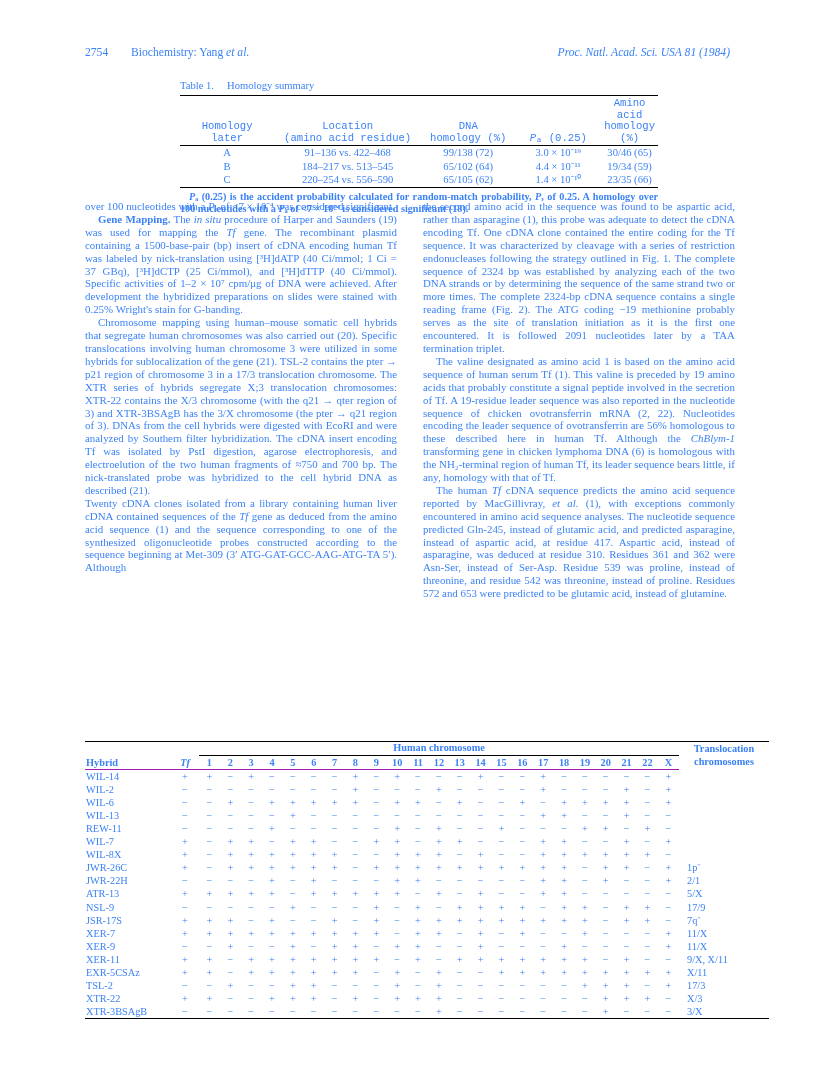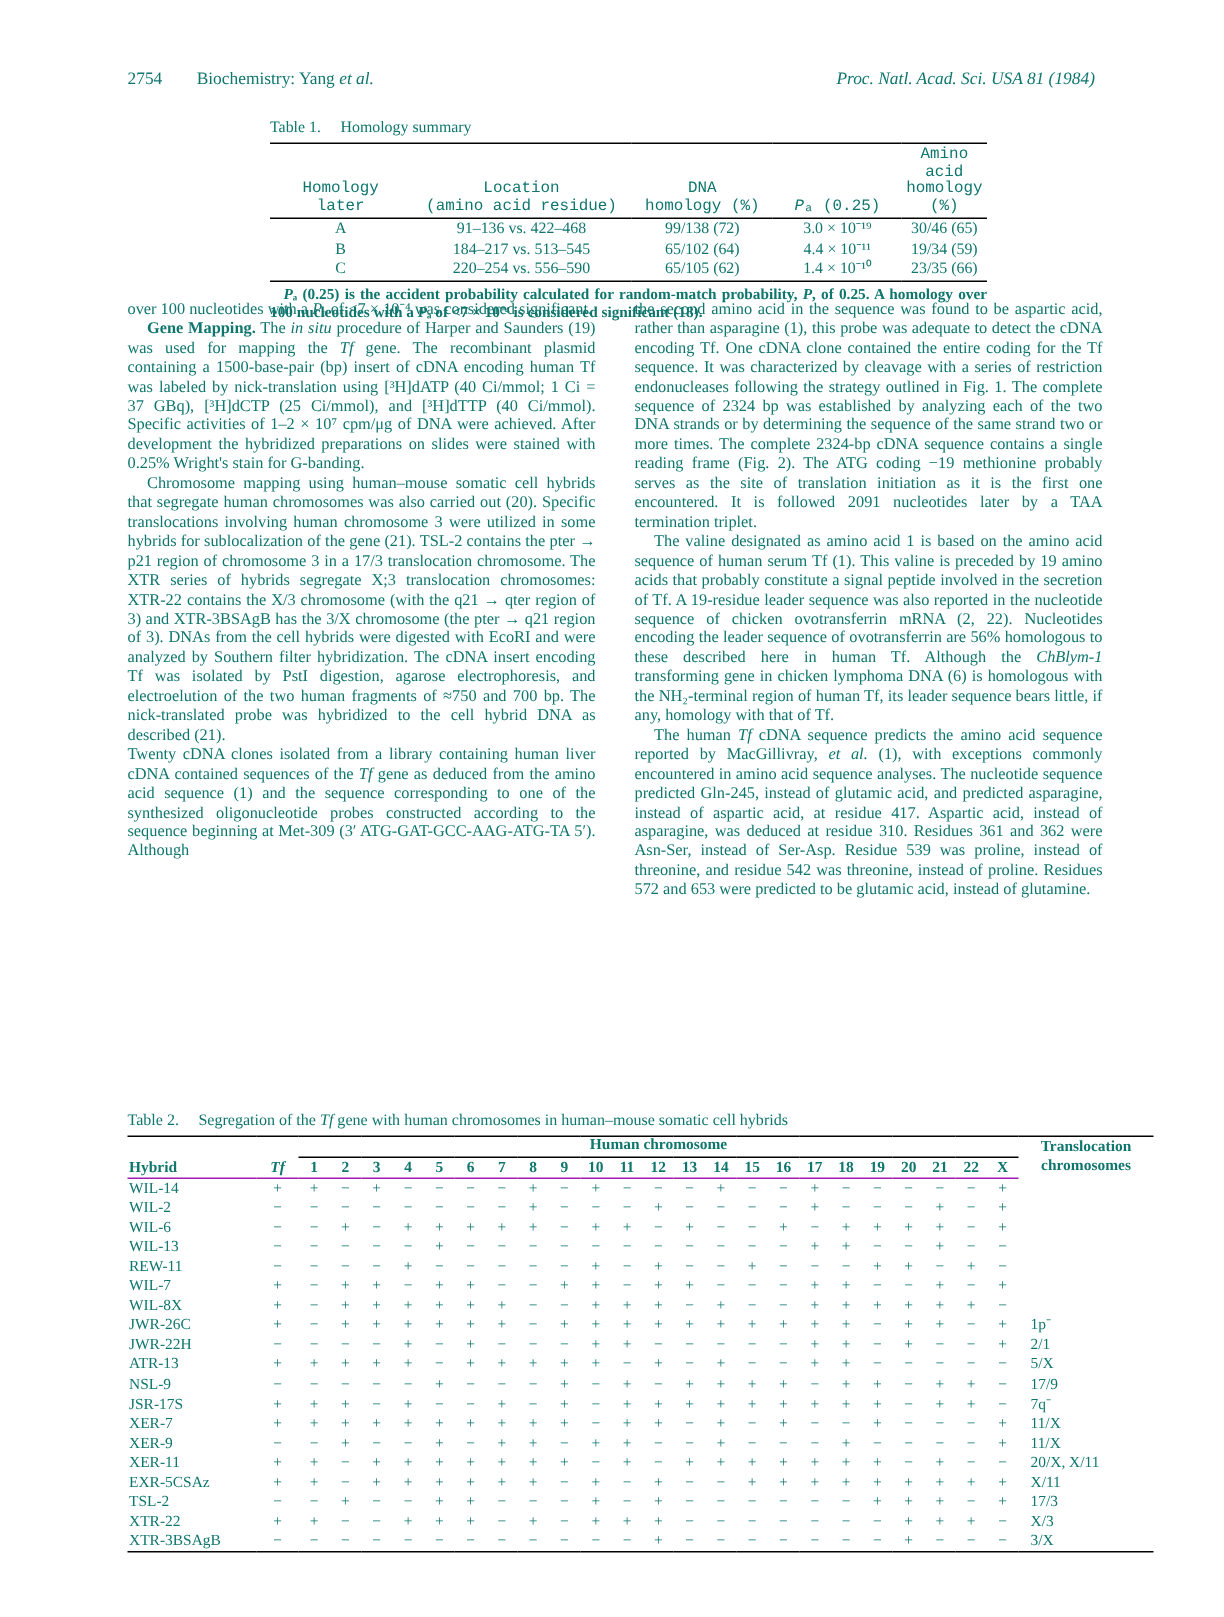--- a/index.html
+++ b/index.html
@@ -1,21 +1,21 @@
 <!DOCTYPE html>
 <html><head>
 <meta charset="utf-8">
 <style>
   html,body { margin:0; padding:0; background:#d8d8d8; }
   .page {
     position:relative;
     width:816px; height:1078px;
     margin:0 auto;
     background:#ffffff;
-    color:#0f766e;
+    color:#3b82f6;
     font-family:"Liberation Serif", serif;
     overflow:hidden;
   }
   
   .header {
     position:absolute; top:46px; left:85px; right:86px;
     display:flex; justify-content:space-between;
     font-size:11.6px;
   }
   .h-left .pgnum { margin-right:20px; }
@@ -129,23 +129,20 @@
         <p>Twenty cDNA clones isolated from a library containing human liver cDNA contained sequences of the <i>Tf</i> gene as deduced from the amino acid sequence (1) and the sequence corresponding to one of the synthesized oligonucleotide probes constructed according to the sequence beginning at Met-309 (3′ ATG-GAT-GCC-AAG-ATG-TA 5′). Although</p>
       </div>
     <div class="col" id="col-right">
         <p>the second amino acid in the sequence was found to be aspartic acid, rather than asparagine (1), this probe was adequate to detect the cDNA encoding Tf. One cDNA clone contained the entire coding for the Tf sequence. It was characterized by cleavage with a series of restriction endonucleases following the strategy outlined in Fig. 1. The complete sequence of 2324 bp was established by analyzing each of the two DNA strands or by determining the sequence of the same strand two or more times. The complete 2324-bp cDNA sequence contains a single reading frame (Fig. 2). The ATG coding −19 methionine probably serves as the site of translation initiation as it is the first one encountered. It is followed 2091 nucleotides later by a TAA termination triplet.</p>
         <p class="indent">The valine designated as amino acid 1 is based on the amino acid sequence of human serum Tf (1). This valine is preceded by 19 amino acids that probably constitute a signal peptide involved in the secretion of Tf. A 19-residue leader sequence was also reported in the nucleotide sequence of chicken ovotransferrin mRNA (2, 22). Nucleotides encoding the leader sequence of ovotransferrin are 56% homologous to these described here in human Tf. Although the <i>ChBlym-1</i> transforming gene in chicken lymphoma DNA (6) is homologous with the NH₂-terminal region of human Tf, its leader sequence bears little, if any, homology with that of Tf.</p>
         <p class="indent">The human <i>Tf</i> cDNA sequence predicts the amino acid sequence reported by MacGillivray, <i>et al.</i> (1), with exceptions commonly encountered in amino acid sequence analyses. The nucleotide sequence predicted Gln-245, instead of glutamic acid, and predicted asparagine, instead of aspartic acid, at residue 417. Aspartic acid, instead of asparagine, was deduced at residue 310. Residues 361 and 362 were Asn-Ser, instead of Ser-Asp. Residue 539 was proline, instead of threonine, and residue 542 was threonine, instead of proline. Residues 572 and 653 were predicted to be glutamic acid, instead of glutamine.</p>
       </div>
   </div>
 
   <div class="t2block">
-    <div class="t2caption">
-      <span>Table 2.</span><span class="cap-text">Segregation of the <i>Tf</i> gene with human chromosomes in human–mouse somatic cell hybrids</span>
-    </div>
     <table class="t2">
       <thead>
         <tr class="r1">
           <th class="hyb"></th>
           <th class="tfcol"></th>
           <th class="group" colspan="23">Human chromosome</th>
           <th class="trans" rowspan="2">
             <div>Translocation</div>
             <div>chromosomes</div>
           </th>
@@ -590,21 +587,21 @@
             <td class="chr">+</td>
             <td class="chr">+</td>
             <td class="chr">+</td>
             <td class="chr">+</td>
             <td class="chr">+</td>
             <td class="chr">+</td>
             <td class="chr">−</td>
             <td class="chr">+</td>
             <td class="chr">−</td>
             <td class="chr">−</td>
-            <td class="trans-val">20/X, X/11</td>
+            <td class="trans-val">9/X, X/11</td>
           </tr>
           <tr>
             <td class="hyb">EXR-5CSAz</td>
             <td class="tfcol">+</td>
             <td class="chr">+</td>
             <td class="chr">−</td>
             <td class="chr">+</td>
             <td class="chr">+</td>
             <td class="chr">+</td>
             <td class="chr">+</td>

